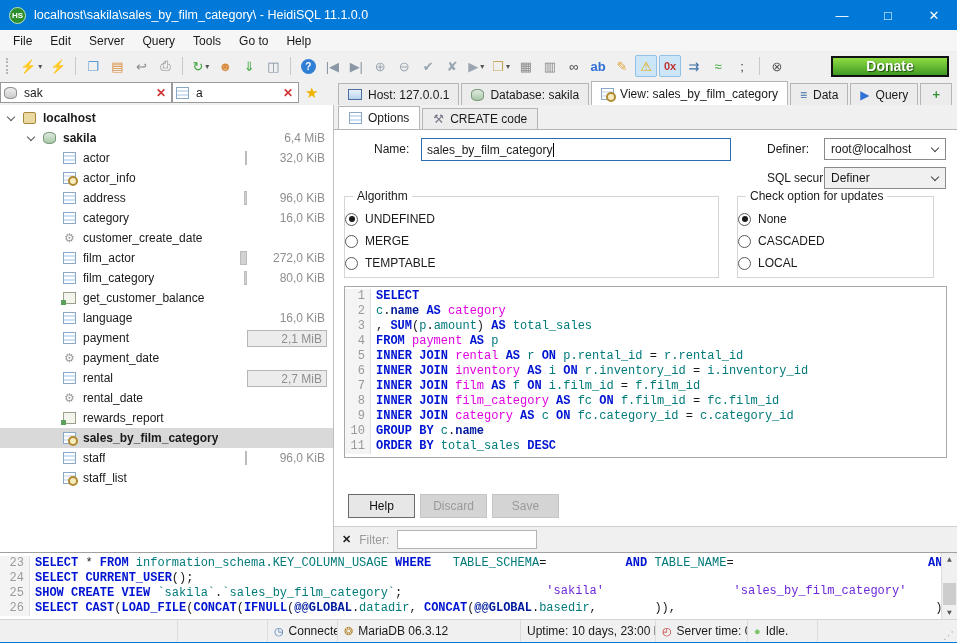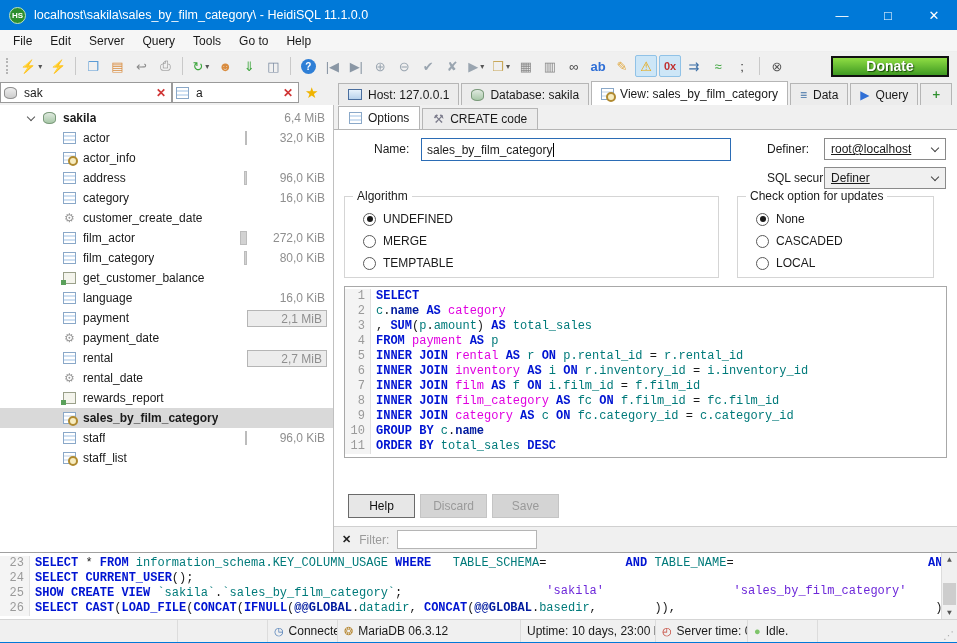--- a/index.html
+++ b/index.html
@@ -77,32 +77,32 @@
   .stab.active { background:#fff; height:23px; }
   .stab .glyph-ic { margin-right:6px; }
   .panel-body { flex:1; background:#fff; border-top:1px solid #b5b5b5; position:relative; }
 
   .lbl { color:#1a1a1a;margin-left:28px; }
   .name-row { position:absolute; top:8px; left:12px; right:12px; height:24px; }
   .name-input { position:absolute; left:75px; top:0; width:310px; height:23px; border:1px solid #2b6cb5;
     background:#fff; display:flex; align-items:center; padding-left:5px; }
   .caret { display:inline-block; width:1px; height:14px; background:#000; margin-left:1px; }
   .definer-lbl { position:absolute; left:393px; top:4px; }
-  .combo { position:absolute; height:22px; border:1px solid #8a8a8a; background:#fff; display:flex; align-items:center; padding:0 14px 0 6px;text-decoration:underline; }
+  .combo { position:absolute; height:22px; border:1px solid #8a8a8a; background:#fff; display:flex; align-items:center; padding:0 14px 0 6px; }
   .combo.gray { background:#f0f0f0; }
   .combo .arr { position:absolute; right:7px; top:7px; width:6px; height:6px; border-right:1.5px solid #444; border-bottom:1.5px solid #444; transform:rotate(45deg); margin-top:-1px;}
   .combo-definer { left:478px; top:0; width:122px; }
   .sqlsec-lbl { position:absolute; left:393px; top:33px; }
   .combo-sqlsec { left:478px; top:29px; width:122px; }
 
   .groupbox { position:absolute; border:1px solid #d5d5d5; background:#fff; }
   .gb-algo { left:10px; top:66px; width:375px; height:82px; }
   .gb-check { left:403px; top:66px; width:197px; height:82px; }
   .gb-title { position:absolute; top:-8px; left:8px; background:#fff; padding:0 4px; }
-  .radio-row { position:absolute; left:18px; display:flex; align-items:center; height:16px; }
+  .radio-row { position:absolute; left:0; display:flex; align-items:center; height:16px; }
   .radio { width:13px; height:13px; border:1px solid #595959; border-radius:50%; background:#fff; position:relative; margin-right:7px; flex:0 0 auto;}
   .radio.sel::after { content:""; position:absolute; inset:2.5px; background:#1a1a1a; border-radius:50%; }
 
   .editor { position:absolute; left:10px; top:156px; right:10px; height:172px; border:1px solid #a8a8a8;
     background:#fff; font-family:"Liberation Mono","DejaVu Sans Mono",monospace; font-size:12px; overflow:hidden; padding-top:2px;}
   .cline { display:flex; height:15px; line-height:15px; white-space:pre; }
   .cline .ln { width:26px; flex:0 0 auto; text-align:right; padding-right:5px; color:#9a9a9a; background:#f4f4f4; border-right:1px solid #e0e0e0; margin-right:5px; }
   .kw { color:#0014d2; font-weight:bold; }
   .nm { color:#001a9e; font-weight:bold; }
   .tbl { color:#e000e0; }
@@ -300,20 +300,25 @@
         </div>
         <div class="mtab">
           <span class="glyph-ic" style="color: rgb(46, 143, 46); font-weight: bold; margin-right: 0px;">＋</span>
         </div>
       </div>
   </div>
 
   <div class="content">
 
     <div class="tree" id="tree">
+        <div class="trow" style="padding-left: 8px;">
+          <span class="chev"></span>
+          <span class="ic ic-server"></span>
+          <span class="tlabel" style="font-weight: bold;">localhost</span>
+        </div>
         <div class="trow" style="padding-left: 28px;">
           <span class="chev"></span>
           <span class="ic ic-db"></span>
           <span class="tlabel" style="font-weight: bold;">sakila</span>
           <span class="tsize">6,4 MiB</span>
         </div>
         <div class="trow" style="padding-left: 48px;">
           <span style="width: 15px; flex: 0 0 auto;"></span>
           <span class="ic ic-table"></span>
           <span class="tlabel">actor</span>

